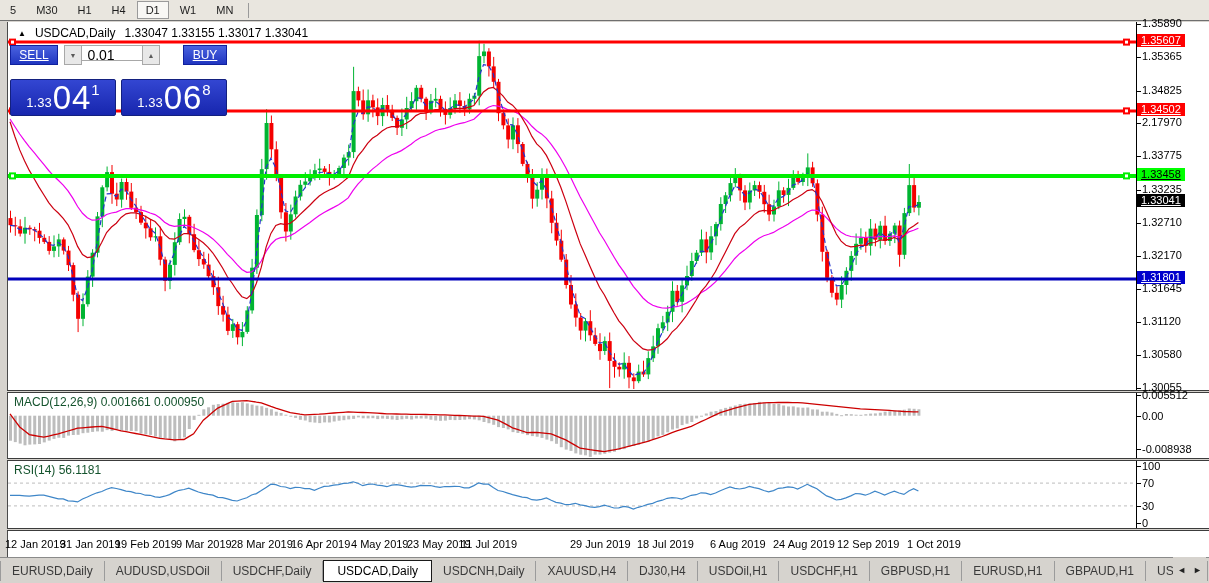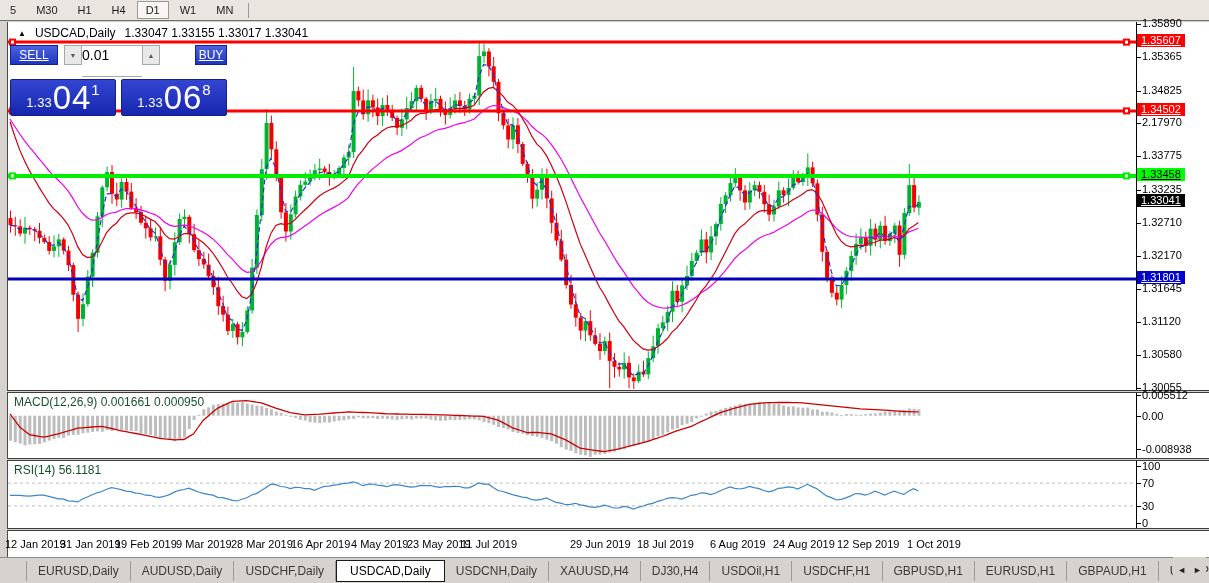--- a/index.html
+++ b/index.html
@@ -35,30 +35,30 @@
   .chart-title .tri { font-size:8px; }
   
   .trade-panel { position:absolute; left:10px; top:45px; width:217px;border-radius:29px; }
   .tp-row1 { display:flex; height:20px; }
   .tp-btn {
     width:48px; height:20px; color:#fff; font-size:12px;
     background:linear-gradient(#4a63e0,#2036c0); border:1px solid #10219e;
     display:flex; align-items:center; justify-content:center; cursor:pointer;
   }
   .tp-btn span { text-decoration:underline; }
-  .tp-btn.buy { width:32px; margin-left:auto; }
+  .tp-btn.buy { width:44px; margin-left:auto; }
   .spin-btn {
     width:18px; height:20px; background:#e8e8e8; border:1px solid #a8a8a8;
     color:#5a5a5a; font-size:7px; display:flex; align-items:center; justify-content:center;
     cursor:pointer;
   }
   .spin-down { margin-left:6px; }
   .lot-field {
-    width:60px; height:32px; background:#fff; border-top:1px solid #a8a8a8; border-bottom:1px solid #a8a8a8;
-    font-size:14px; color:#000; text-align:left; padding:1px 22px 0 0;
+    width:60px; height:16px; background:#fff; border-top:1px solid #a8a8a8; border-bottom:1px solid #a8a8a8;
+    font-size:14px; color:#000; text-align:center; padding:1px 22px 0 0;
   }
   .tp-row2 { display:flex; gap:5px; margin-top:14px; }
   .price-box {
     width:106px; height:37px; border-radius:2px; color:#fff;
     background:linear-gradient(#3346d2,#1726ae); border:1px solid #13207f;
     display:flex; align-items:flex-end; justify-content:center; padding-bottom:2px;
     cursor:pointer;
   }
   .price-box .small { font-size:13px; margin:0 1px 3px 0; }
   .price-box .big   { font-size:33px; line-height:0.92; letter-spacing:1px; }
@@ -70,21 +70,21 @@
   .ax-label { position:absolute; left:1142px; font-size:11px; color:#000; white-space:nowrap; }
   .ax-badge {
     position:absolute; left:1137px; font-size:11px; padding:0 4px 1px 4px; white-space:nowrap;text-decoration:underline;
   }
   
   .date-label { position:absolute; top:538px; font-size:11px; color:#000; white-space:nowrap; }
   
   .tabbar {
     position:absolute; left:0; top:557px; width:1209px; height:26px;
     background:#d6d3ce; border-top:1px solid #8a8a8a;
-    display:flex; align-items:center; padding-left:26px; font-size:12px; color:#3a3a3a;
+    display:flex; align-items:center; padding-left:0; font-size:12px; color:#3a3a3a;
     overflow:hidden;
   }
   .tab { padding:3px 11px; border-right:1px solid #9b9b9b; white-space:nowrap; cursor:pointer; }
   .tab:first-child { border-left:1px solid #9b9b9b; }
   .tab.active {
     background:#fff; border:1px solid #1a1a1a; color:#000; padding:3px 13px;
   }
   .tab-arrows {
     position:absolute; right:3px; top:557px; height:26px; display:flex; align-items:center;
     gap:7px; font-size:9px; color:#222; background:#d6d3ce; padding:0 4px;
@@ -813,21 +813,21 @@
     <div class="date-label" style="left:637px">18 Jul 2019</div>
     <div class="date-label" style="left:710px">6 Aug 2019</div>
     <div class="date-label" style="left:773px">24 Aug 2019</div>
     <div class="date-label" style="left:837px">12 Sep 2019</div>
     <div class="date-label" style="left:907px">1 Oct 2019</div>
   </div>
 
 <div class="tabbar">
   <div id="tab-container" style="display:flex;align-items:center;">
       <div class="tab">EURUSD,Daily</div>
-      <div class="tab">AUDUSD,Daily</div>
+      <div class="tab">AUDUSD,USDOil</div>
       <div class="tab">USDCHF,Daily</div>
       <div class="tab active">USDCAD,Daily</div>
       <div class="tab">USDCNH,Daily</div>
       <div class="tab">XAUUSD,H4</div>
       <div class="tab">DJ30,H4</div>
       <div class="tab">USDOil,H1</div>
       <div class="tab">USDCHF,H1</div>
       <div class="tab">GBPUSD,H1</div>
       <div class="tab">EURUSD,H1</div>
       <div class="tab">GBPAUD,H1</div>

